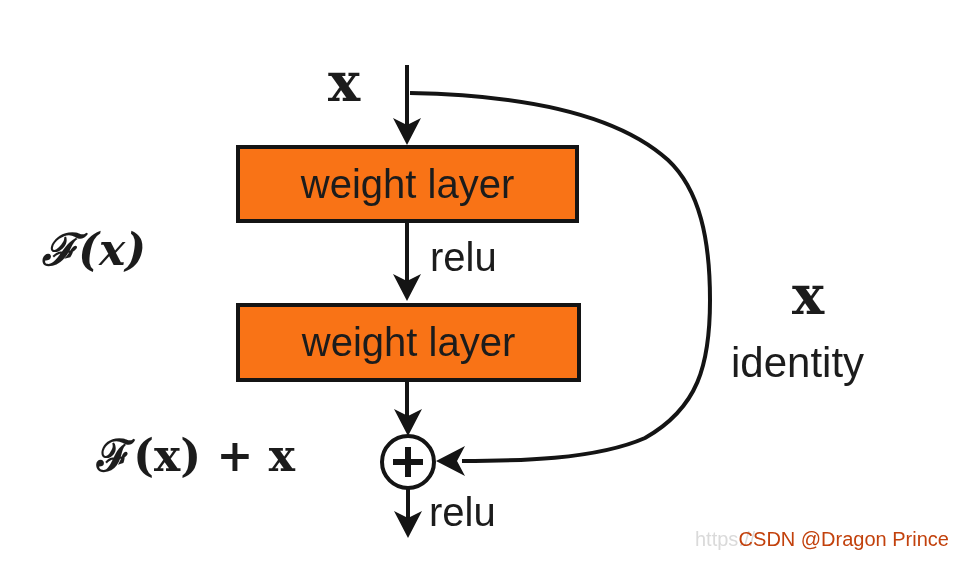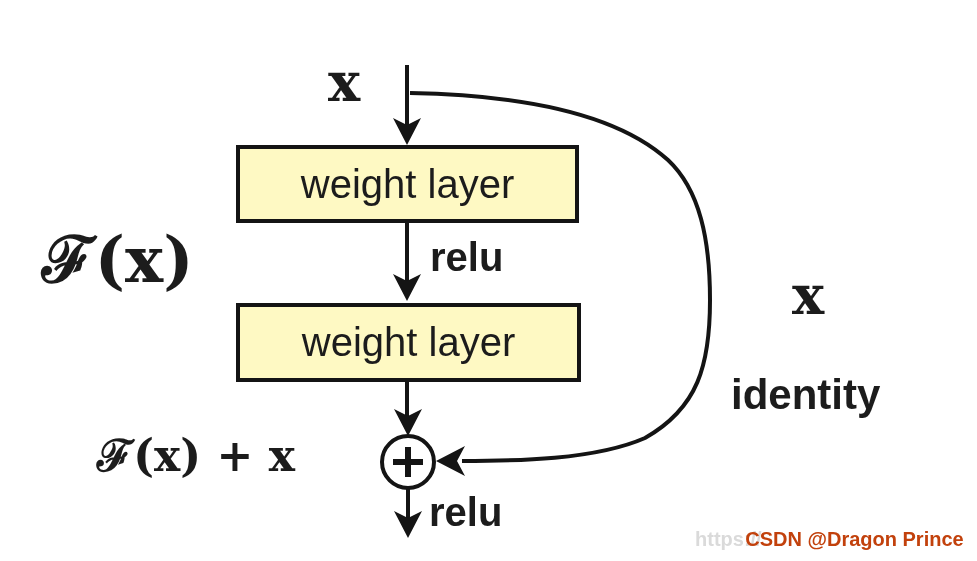--- a/index.html
+++ b/index.html
@@ -25,44 +25,44 @@
     color: #1c1c1c;
     line-height: 1;
     white-space: nowrap;
   }
   .math {
     font-family: "DejaVu Serif", "Liberation Serif", serif;
     font-weight: 700;
   }
   .sans {
     font-family: "Liberation Sans", sans-serif;
-    font-weight: 700;
+    font-weight: 400;
     text-align: center;
   }
   .weight-box {
     position: absolute;
     box-sizing: border-box;
     border: 4px solid #141414;
-    background: #fef9c3;
+    background: #f97316;
     display: flex;
     align-items: center;
     justify-content: center;
     font-size: 40px;
     color: #1c1c1c;
     font-family: "Liberation Sans", sans-serif;
   }
   .box1 { left: 236px; top: 145px; width: 343px; height: 78px; }
   .box2 { left: 236px; top: 303px; width: 345px; height: 79px; }
 
   .label-x-top   { left: 322px; top: 55px;  width: 44px; font-size: 54px; text-align: center; }
-  .label-fx      { left: 42px;  top: 228px; font-size: 64px; }
+  .label-fx      { left: 42px;  top: 228px; font-size: 44px; font-style: italic; }
   .label-relu1   { left: 430px; top: 237px; font-size: 40px; }
   .label-sum     { left: 97px;  top: 434px; font-size: 44px; }
   .label-x-right { left: 786px; top: 268px; width: 44px; font-size: 54px; text-align: center; }
-  .label-identity{ left: 731px; top: 342px; font-size: 42px; margin-top: 32px; }
+  .label-identity{ left: 731px; top: 342px; font-size: 42px; }
   .label-relu2   { left: 429px; top: 492px; font-size: 40px; }
 
   .watermark {
     position: absolute;
     left: 695px;
     top: 527px;
     font-size: 20px;
     line-height: 1.2;
     white-space: nowrap;
   }

